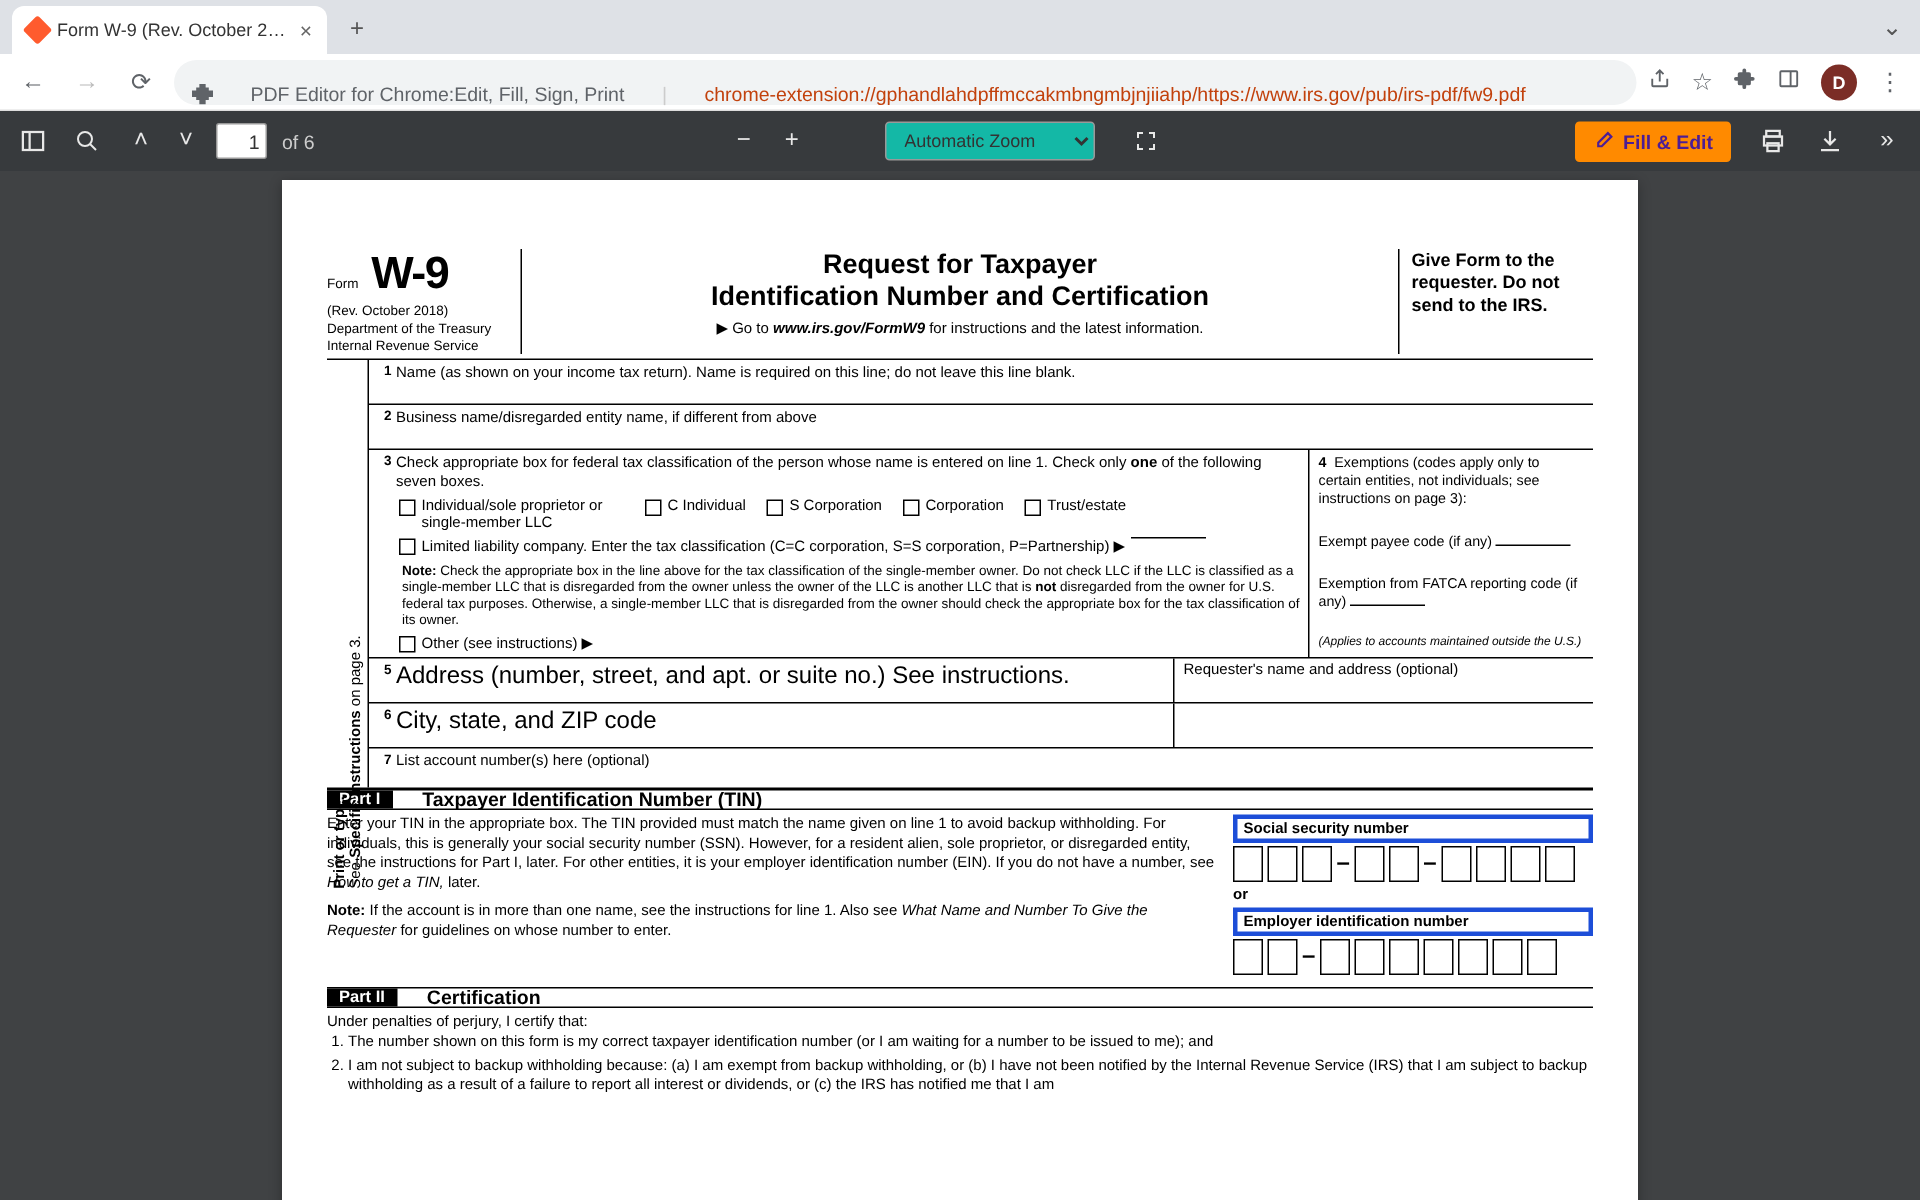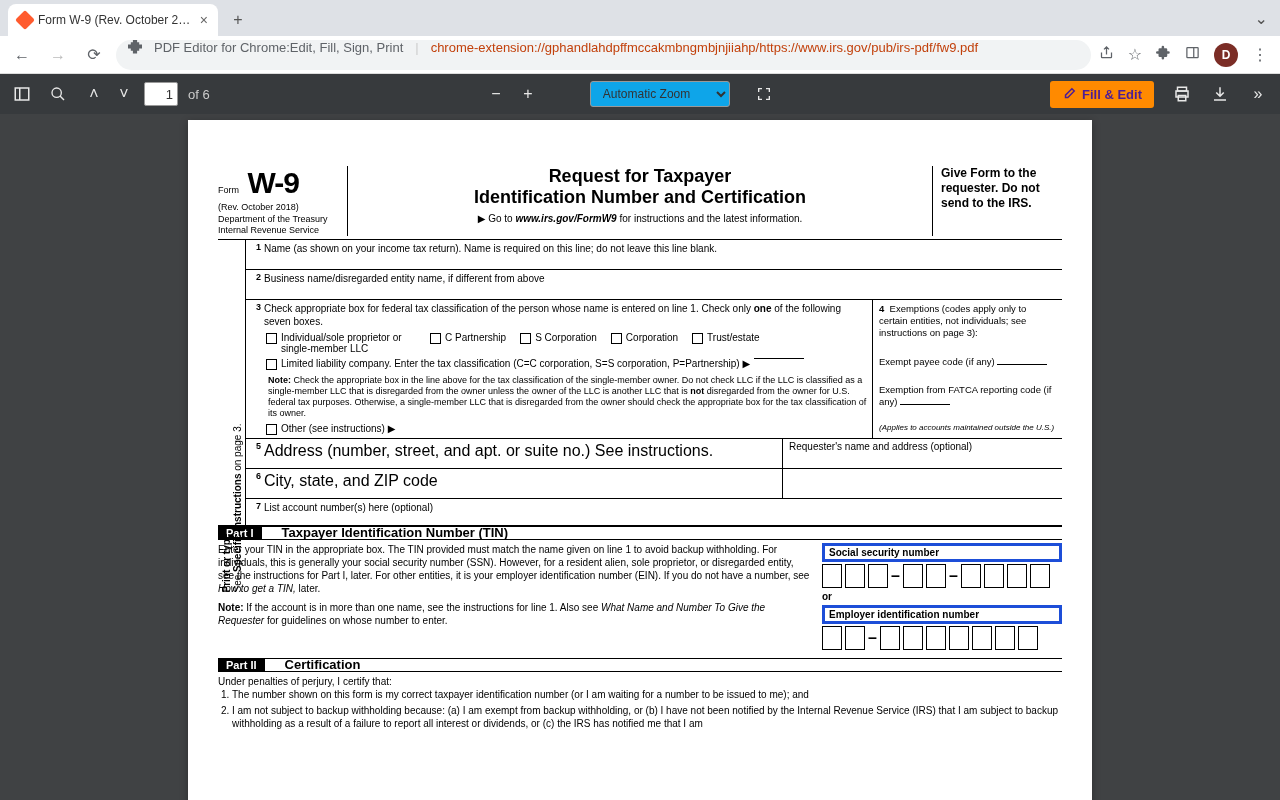--- a/index.html
+++ b/index.html
@@ -11,33 +11,33 @@
 .tab { background: #fff; border-radius: 8px 8px 0 0; height: 32px; width: 210px; display: flex; align-items: center; padding: 0 10px; gap: 6px; font-size: 12px; color: #333; }
 .tab-favicon { width: 14px; height: 14px; background: #ff5b2e; border-radius: 2px; transform: rotate(45deg); }
 .tab-title { flex: 1; white-space: nowrap; overflow: hidden; text-overflow: ellipsis; }
 .tab-close { font-size: 14px; color: #666; }
 .new-tab { width: 28px; height: 28px; display: flex; align-items: center; justify-content: center; color: #555; font-size: 16px; margin-left: 6px; margin-bottom: 2px; }
 .tab-dropdown { margin-left: auto; margin-right: 12px; color: #555; align-self: center; }
 
 .addr-bar { background: #fff; height: 38px; display: flex; align-items: center; padding: 0 8px; gap: 8px; border-bottom: 1px solid #ddd; }
 .nav-btn { width: 28px; height: 28px; display: flex; align-items: center; justify-content: center; color: #5f6368; font-size: 16px; border-radius: 50%; }
 .nav-btn.disabled { color: #bbb; }
-.addr-field { flex: 1; background: #f1f3f4; border-radius: 16px; height: 30px; display: flex; align-items: flex-start; padding: 0 12px; font-size: 13px; color: #5f6368; gap: 12px; }
+.addr-field { flex: 1; background: #f1f3f4; border-radius: 16px; height: 30px; display: flex; align-items: flex-end; padding: 0 12px; font-size: 13px; color: #5f6368; gap: 25px; }
 .ext-icon { width: 14px; height: 14px; background: #5f6368; clip-path: polygon(35% 0, 65% 0, 65% 20%, 80% 20%, 80% 35%, 100% 35%, 100% 65%, 80% 65%, 80% 80%, 65% 80%, 65% 100%, 35% 100%, 35% 80%, 20% 80%, 20% 65%, 0 65%, 0 35%, 20% 35%, 20% 20%, 35% 20%); }
 .addr-right { display: flex; gap: 14px; align-items: center; color: #5f6368; padding-right: 4px; }
 .avatar { width: 24px; height: 24px; border-radius: 50%; background: #7b2d26; color: #fff; display: flex; align-items: center; justify-content: center; font-size: 12px; font-weight: bold; }
 
 
 .pdf-toolbar { background: #373a3d; height: 40px; display: flex; align-items: center; padding: 0 12px; color: #e8e8e8; gap: 16px; }
 .tb-icon { width: 20px; height: 20px; display: flex; align-items: center; justify-content: center; }
 .page-nav { display: flex; align-items: center; gap: 10px; }
 .page-input { width: 34px; height: 24px; background: #fff; border: 1px solid #999; border-radius: 2px; text-align: right; padding: 0 4px; font-size: 13px; color: #333; }
 .page-of { font-size: 13px; color: #ccc; }
 .tb-center { flex: 1; display: flex; justify-content: center; align-items: center; gap: 12px; }
-.zoom-select { background: #0ea5e9; border: 1px solid #999; border-radius: 3px; height: 26px; width: 140px; padding: 0 8px; font-size: 12px; color: #333; margin-left: 40px; }
+.zoom-select { background: #14b8a6; border: 1px solid #999; border-radius: 3px; height: 26px; width: 140px; padding: 0 8px; font-size: 12px; color: #333; margin-left: 40px; }
 .fill-edit { background: #ff8a00; color: #4c1d95; border: none; border-radius: 3px; padding: 6px 12px; font-size: 13px; font-weight: 600; display: flex; align-items: center; gap: 6px; }
 .tb-right { display: flex; align-items: center; gap: 18px; }
 
 
 .pdf-viewer { background: #404244; height: 686px; overflow: hidden; display: flex; justify-content: center; padding-top: 6px; }
 .page { background: #fff; width: 904px; height: 1100px; box-shadow: 0 2px 8px rgba(0,0,0,0.3); position: relative; padding: 46px 30px; font-family: Helvetica, Arial, sans-serif; }
 
 
 .form-header { display: flex; border-bottom: 1.5px solid #000; padding-bottom: 3px; }
 .hdr-left { width: 130px; border-right: 1.5px solid #000; padding-right: 8px; }
@@ -228,21 +228,21 @@
                 <div class="fnum">3</div>
                 <div class="ftext"><span>Check appropriate box for federal tax classification of the person whose name is entered on line 1. Check only </span><b>one</b><span> of the following seven boxes.</span></div>
               </div>
             <div class="cb-row">
               <div class="cb-item" style="width:150px">
                   <div class="cb"></div>
                   <span>Individual/sole proprietor or single-member LLC</span>
                 </div>
               <div class="cb-item">
                   <div class="cb"></div>
-                  <span>C Partnership</span>
+                  <span>C Individual</span>
                 </div>
               <div class="cb-item">
                   <div class="cb"></div>
                   <span>S Corporation</span>
                 </div>
               <div class="cb-item">
                   <div class="cb"></div>
                   <span>Corporation</span>
                 </div>
               <div class="cb-item">

